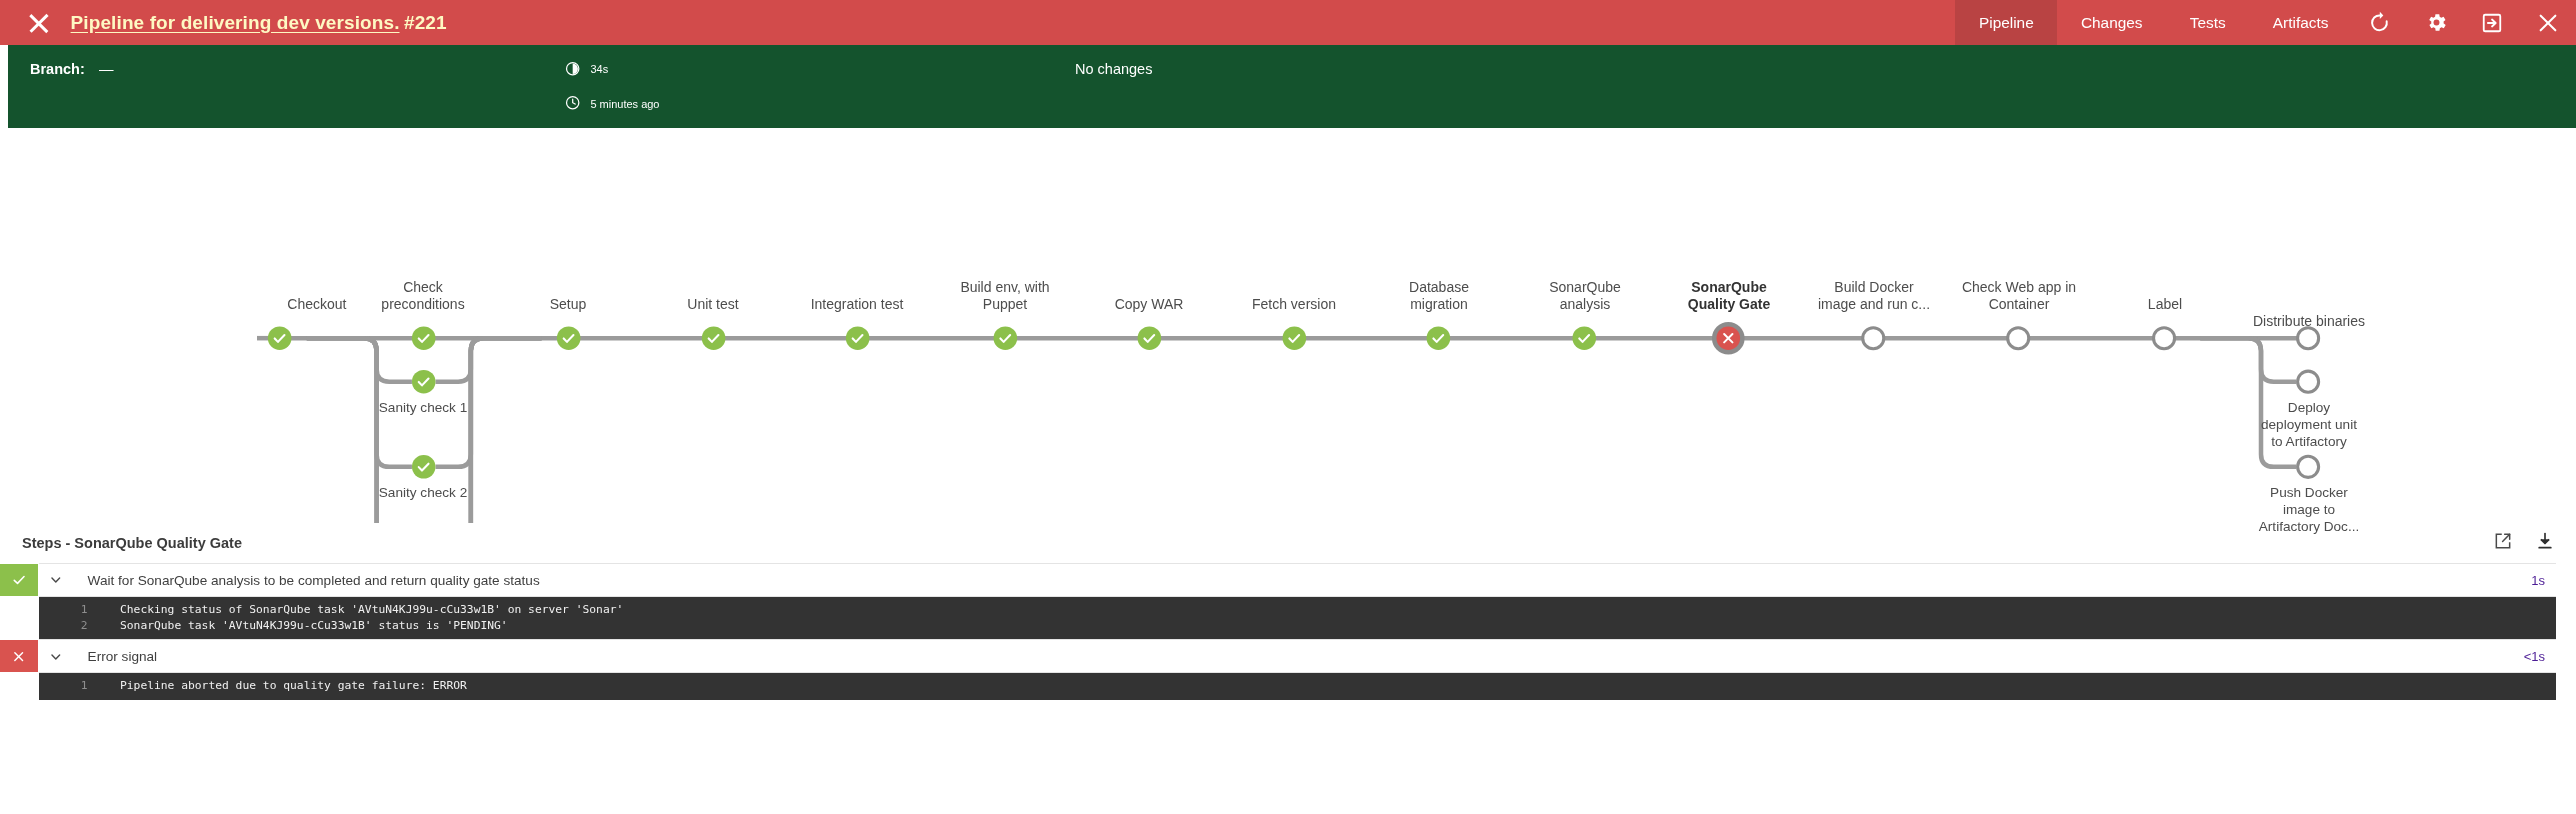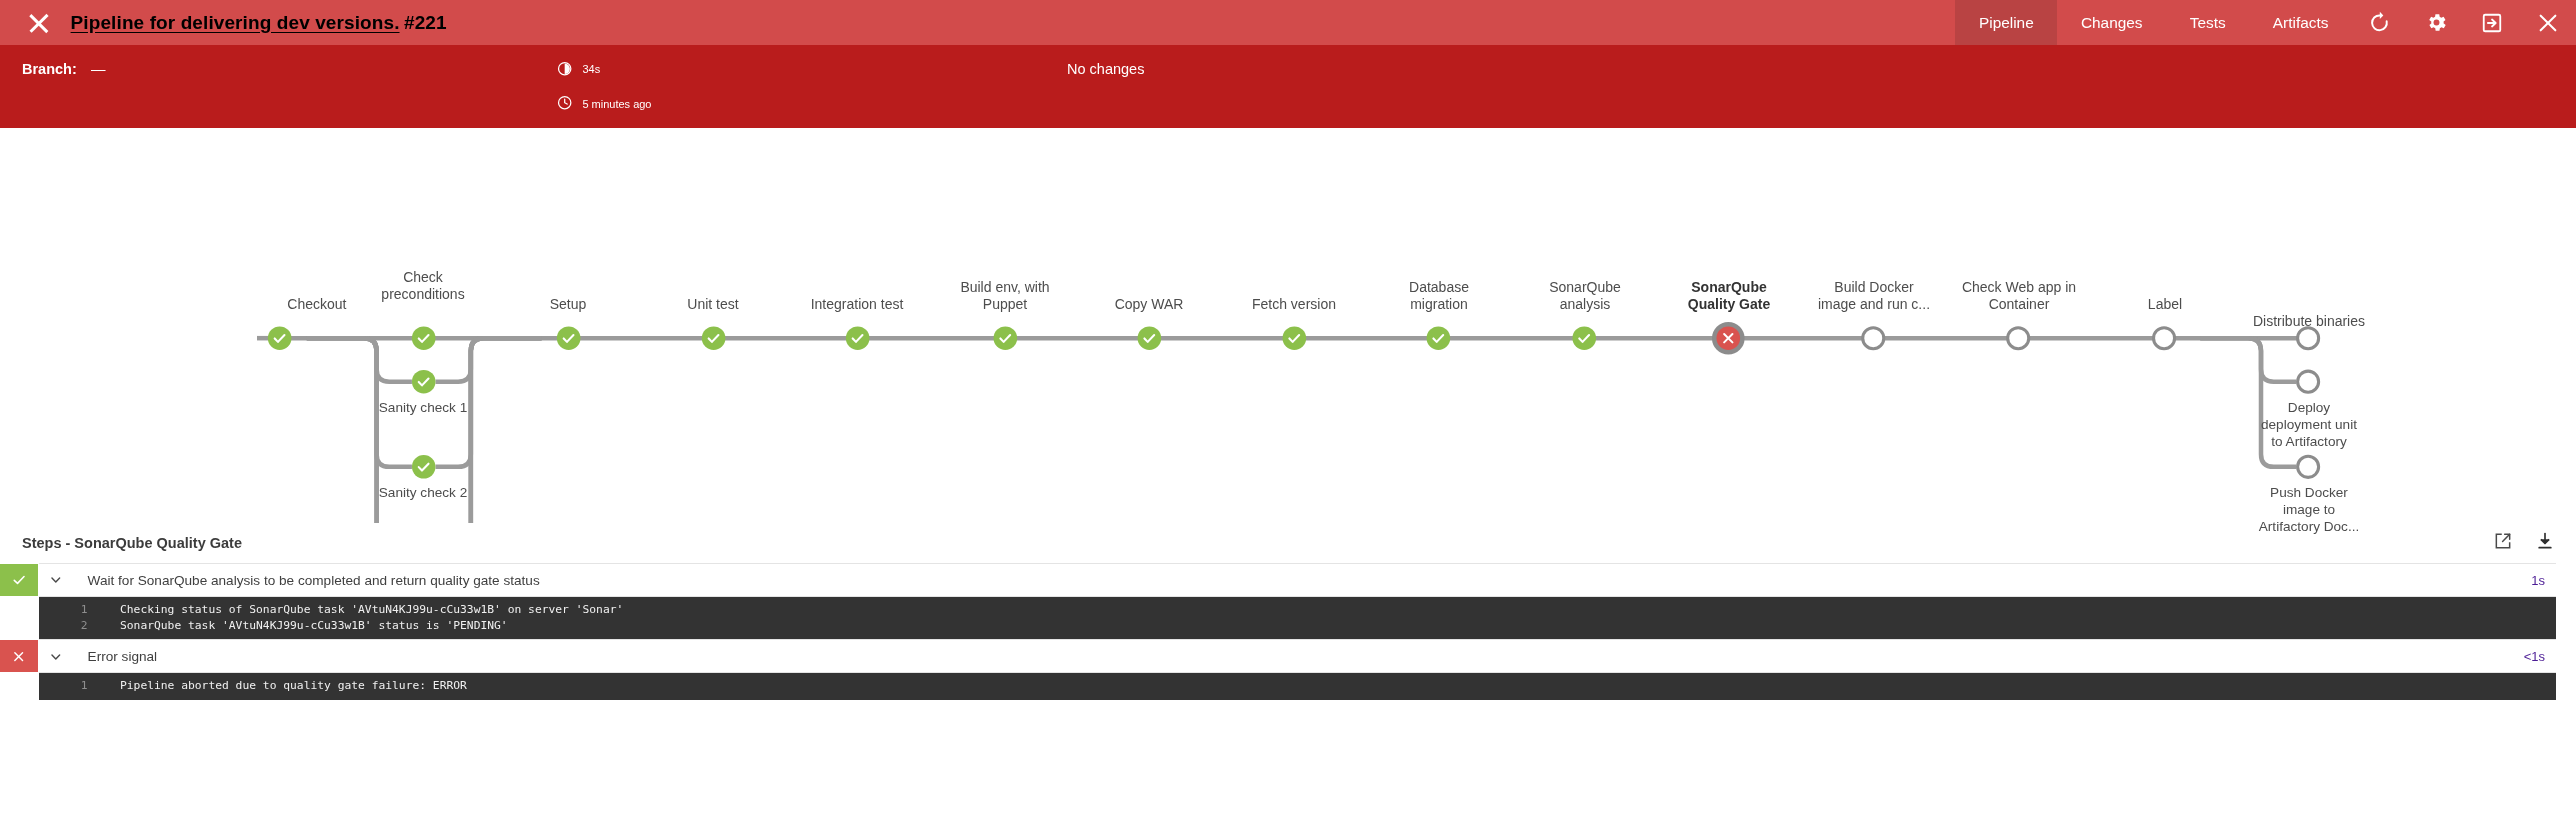--- a/index.html
+++ b/index.html
@@ -28,21 +28,21 @@
   }
   .close-x::before, .close-x::after {
     content: ""; position: absolute;
     left: 0; top: 11px; width: 23.6px; height: 2.7px;
     background: #fff;
   }
   .close-x::before { transform: rotate(45deg); }
   .close-x::after  { transform: rotate(-45deg); }
 
   .hdr-title {
-    color: #000000; font-size: 19px; font-weight: 700;
+    color: #fef9c3; font-size: 19px; font-weight: 700;
     letter-spacing: 0.1px; white-space: nowrap;
   }
   .hdr-title .tname {
     text-decoration: underline; text-underline-offset: 2.7px; cursor: pointer;
   }
   .hdr-title .tnum { margin-left: 4.5px; }
 
   .hdr-right {
     margin-left: auto;
     display: flex; align-items: stretch;
@@ -58,25 +58,26 @@
   }
   .hicon {
     width: 56px; height: 45px;
     display: flex; align-items: center; justify-content: center;
     cursor: pointer;
   }
   .hicon svg { display: block; }
 
   
   .infobar {
-    background: #b91c1c;
+    background: #14532d;
     height: 83px;
     padding: 7.3px 0 0 0;
     position: relative;
     color: #fff;
+    margin-left: 8px;
   }
   .info-row {
     display: flex; align-items: center;
     height: 34px;
     font-size: 14.5px;
   }
   .info-label {
     width: 91px; padding-left: 22px;
     font-weight: 700; font-size: 14.5px;
   }
@@ -360,21 +361,21 @@
         <circle cx="2546" cy="280" r="11.6" fill="#ffffff" stroke="#8c8c8c" stroke-width="3.4"></circle>
       </g>
       <g>
         <circle cx="2546" cy="374" r="11.6" fill="#ffffff" stroke="#8c8c8c" stroke-width="3.4"></circle>
       </g>
     </svg>
   <div id="graph-labels">
       <div class="stage-label" style="left: 274px; top: 168px; text-align: right;">
         <div>Checkout</div>
       </div>
-      <div class="stage-label" style="left: 423px; top: 141px;">
+      <div class="stage-label" style="left: 423px; top: 151px;">
         <div>Check</div>
         <div>preconditions</div>
       </div>
       <div class="stage-label" style="left: 568px; top: 168px;">
         <div>Setup</div>
       </div>
       <div class="stage-label" style="left: 713px; top: 168px;">
         <div>Unit test</div>
       </div>
       <div class="stage-label" style="left: 857px; top: 168px;">

